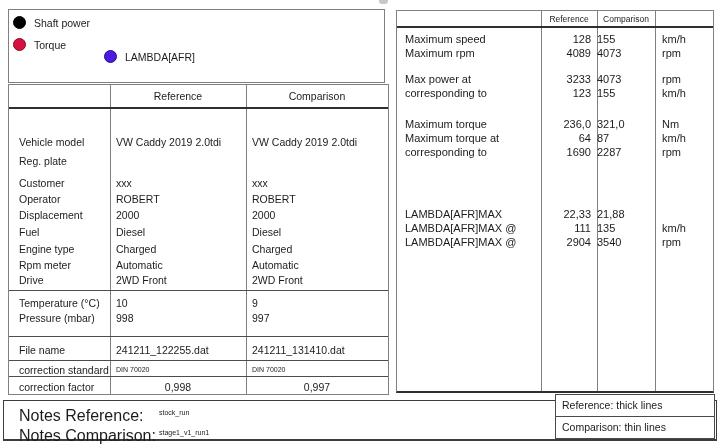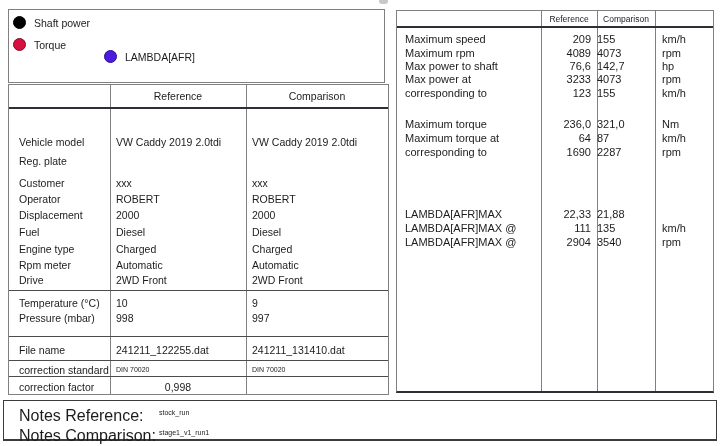--- a/index.html
+++ b/index.html
@@ -146,49 +146,44 @@
       <span class="comp">241211_131410.dat</span>
     </div>
     <div class="irow small-val" style="top:279px;">
       <span class="lbl">correction standard</span>
       <span class="ref" style="position:absolute;">DIN 70020</span>
       <span class="comp" style="position:absolute;">DIN 70020</span>
     </div>
     <div class="irow centered-val" style="top:296px;">
       <span class="lbl">correction factor</span>
       <span class="ref">0,998</span>
+      <span class="comp">0,997</span>
     </div>
   </div>
 
   <div class="box" id="results-table">
     <div class="vline" style="left:144px;"></div>
     <div class="vline" style="left:200px;"></div>
     <div class="vline" style="left:258px;"></div>
     <div id="results-header">
       <span class="rhdr" style="left:144px;width:56px;">Reference</span>
       <span class="rhdr" style="left:200px;width:58px;">Comparison</span>
     </div>
 
     <div class="rrow" style="top:22px;">
       <span class="lbl">Maximum speed</span>
-      <span class="ref">209</span>
+      <span class="ref">128</span>
       <span class="comp">155</span>
       <span class="unit">km/h</span>
     </div>
     <div class="rrow" style="top:36px;">
       <span class="lbl">Maximum rpm</span>
       <span class="ref">4089</span>
       <span class="comp">4073</span>
       <span class="unit">rpm</span>
-    </div>
-    <div class="rrow" style="top:49px;">
-      <span class="lbl">Max power to shaft</span>
-      <span class="ref">76,6</span>
-      <span class="comp">142,7</span>
-      <span class="unit">hp</span>
     </div>
     <div class="rrow" style="top:62px;">
       <span class="lbl">Max power at</span>
       <span class="ref">3233</span>
       <span class="comp">4073</span>
       <span class="unit">rpm</span>
     </div>
     <div class="rrow" style="top:76px;">
       <span class="lbl">corresponding to</span>
       <span class="ref">123</span>
@@ -233,14 +228,18 @@
     </div>
   </div>
 
   <div class="box" id="notes-box">
     <span class="note-label" style="top:6px;">Notes Reference:</span>
     <span class="note-value" style="top:8px;">stock_run</span>
     <span class="note-label" style="top:26px;">Notes Comparison:</span>
     <span class="note-value" style="top:28px;">stage1_v1_run1</span>
   </div>
 
+  <div class="box" id="line-legend">
+    <div class="ll-row first">Reference: thick lines</div>
+    <div class="ll-row">Comparison: thin lines</div>
+  </div>
 
 </div>
 
 </body></html>

